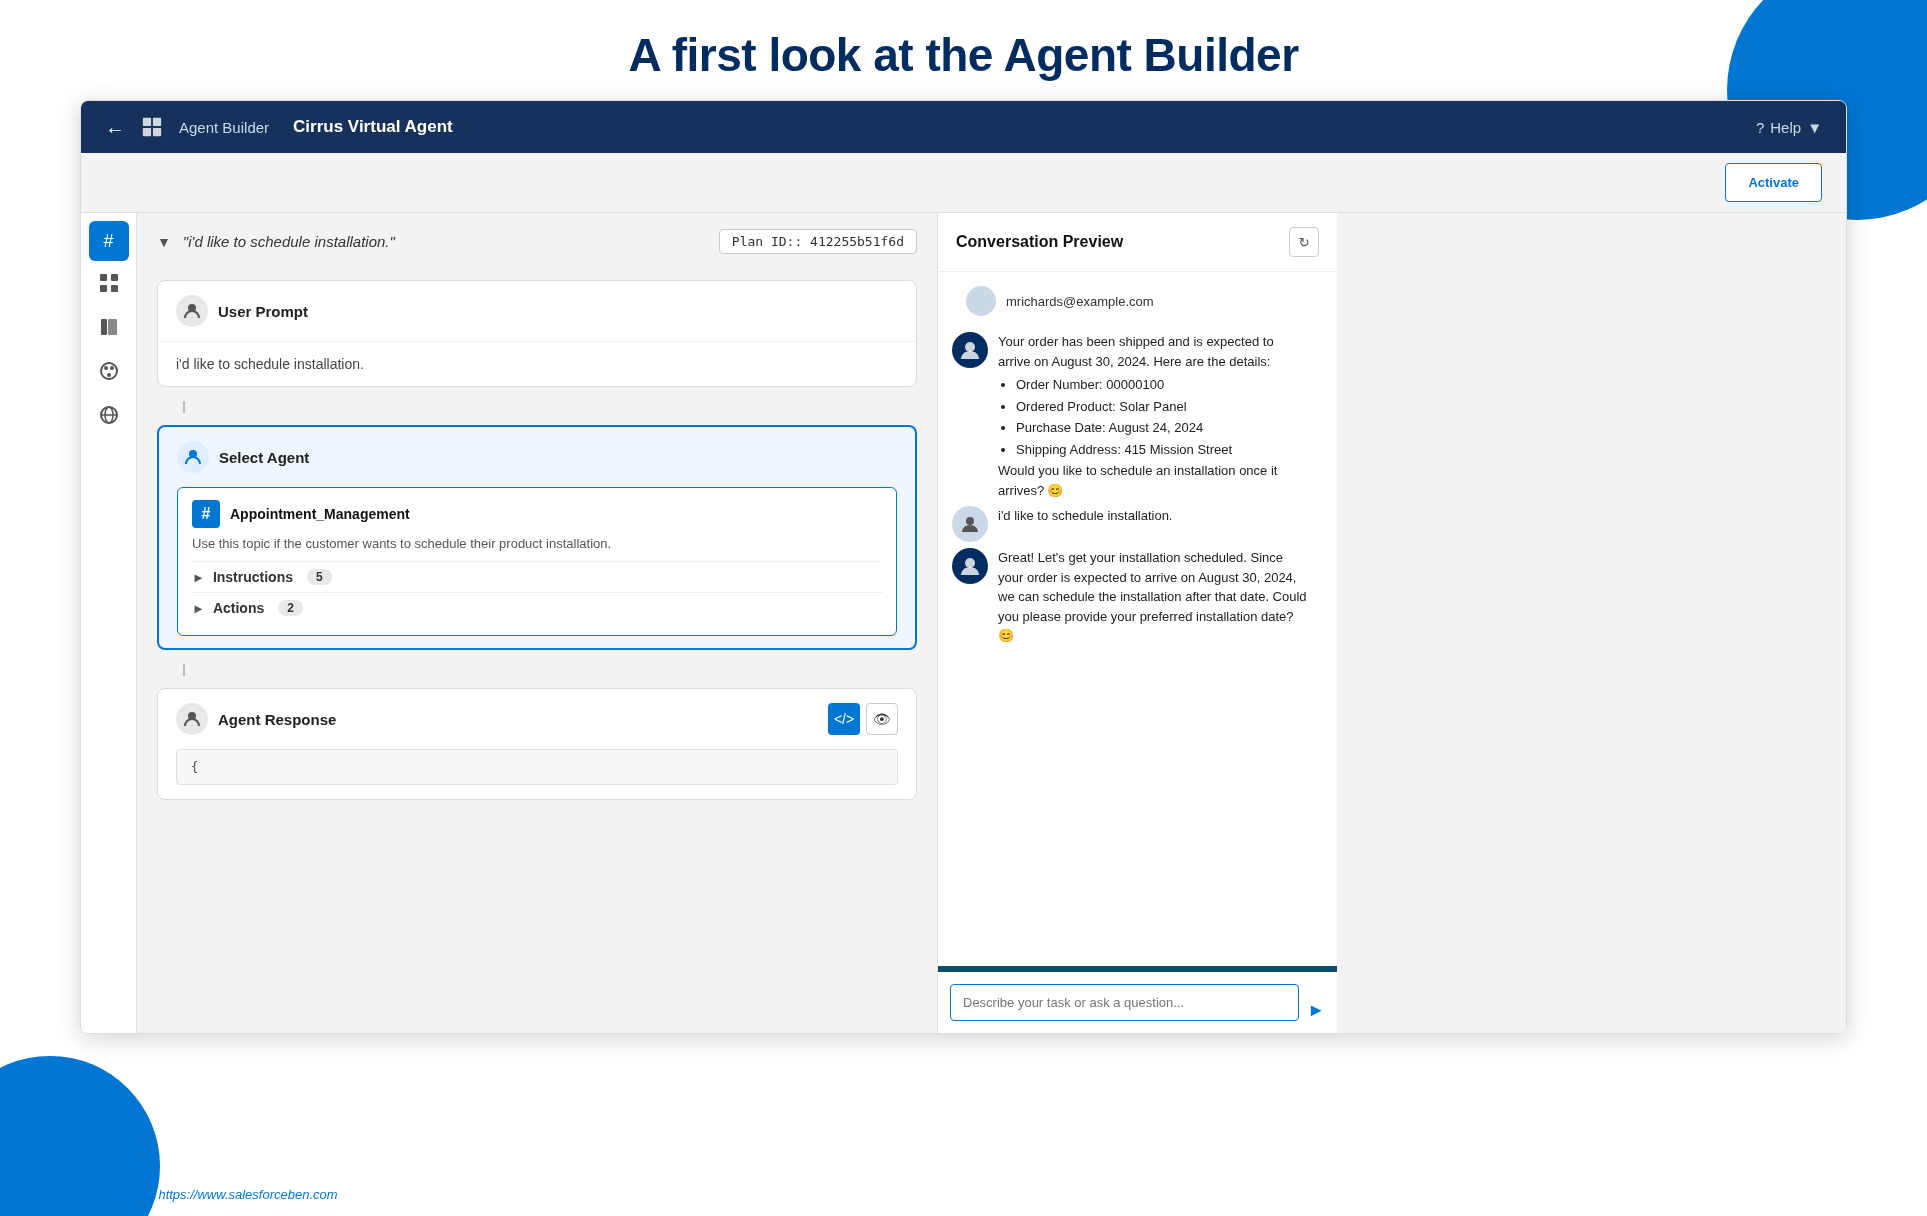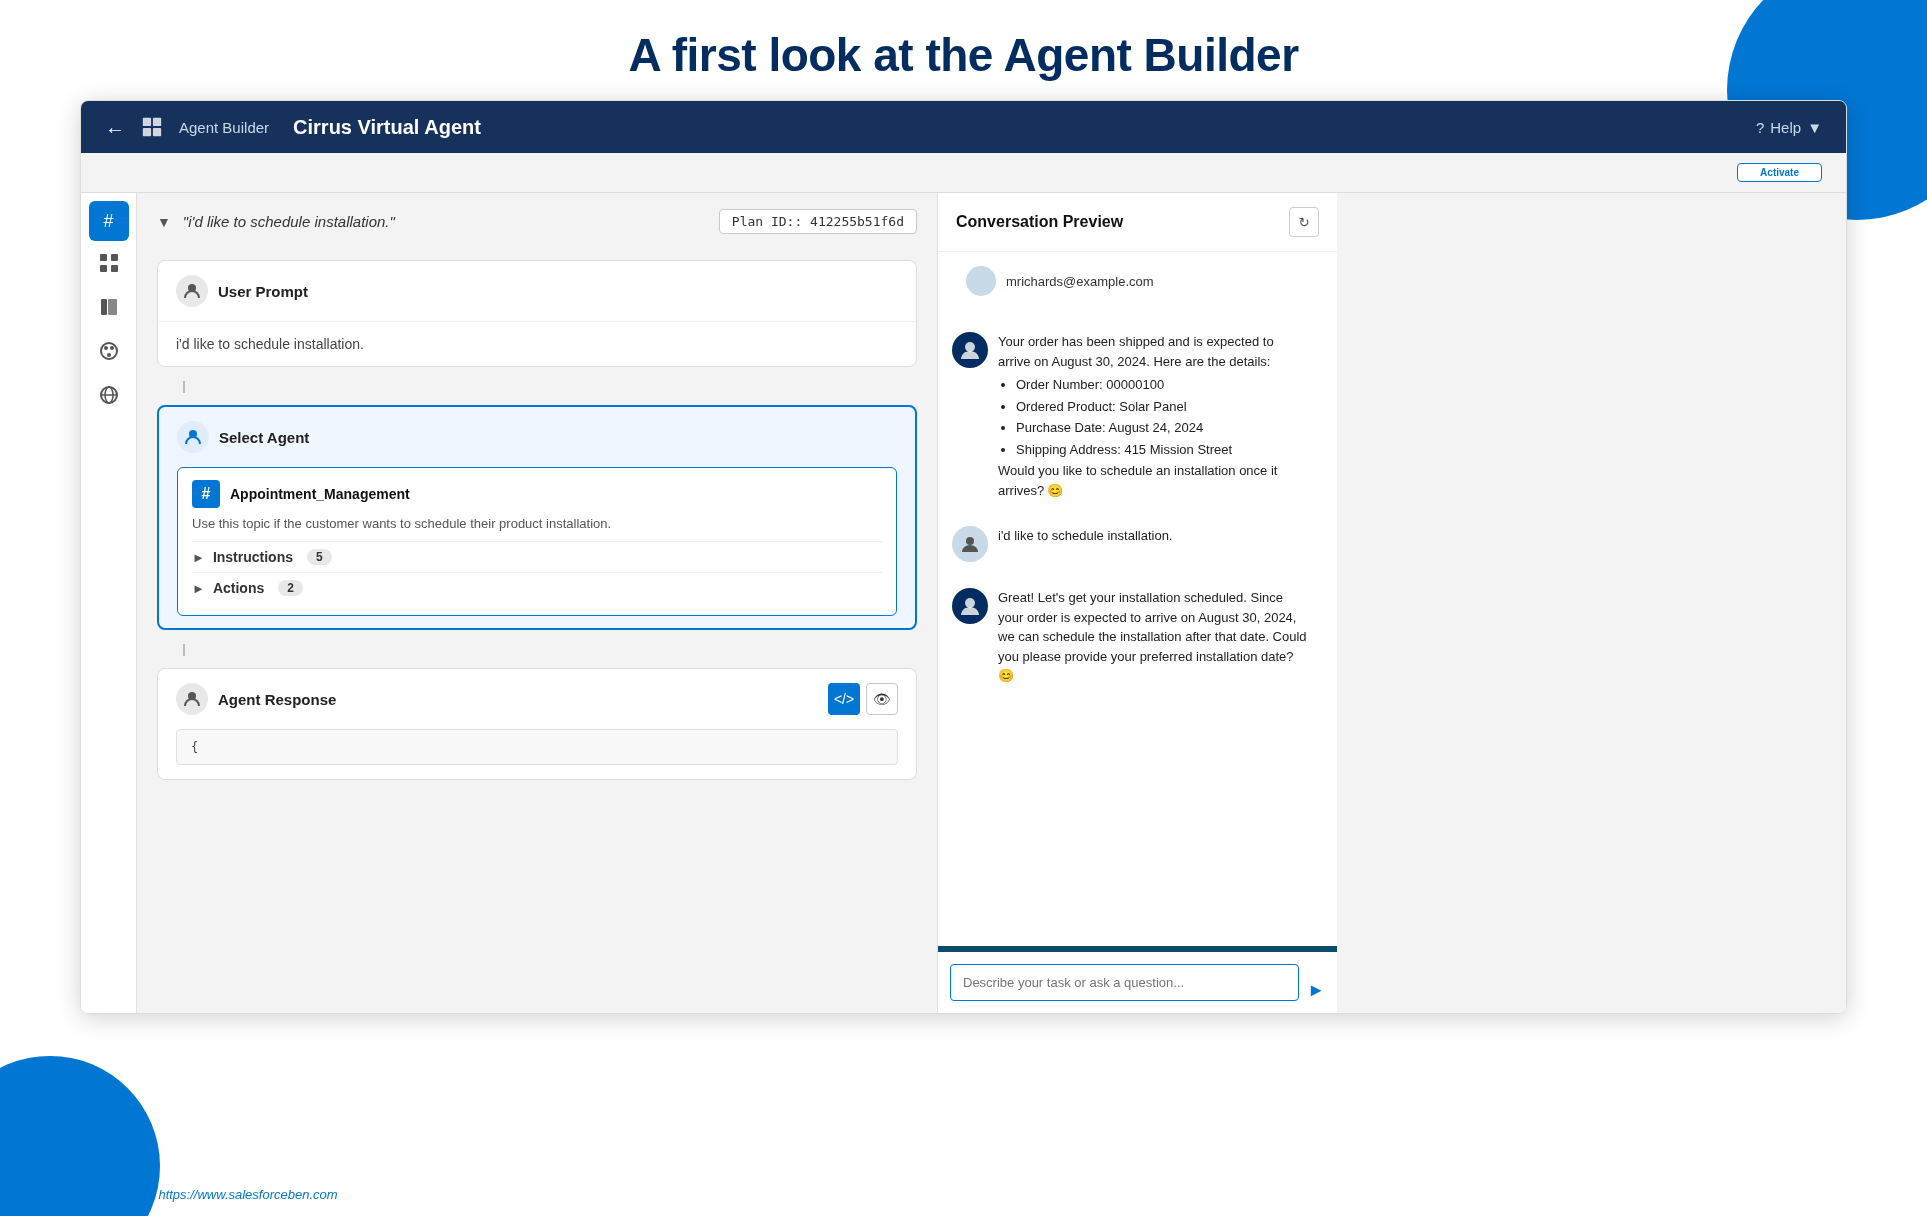--- a/index.html
+++ b/index.html
@@ -86,21 +86,21 @@
       width: 22px;
       height: 22px;
     }
     .nav-app-label {
       color: #c9d9e8;
       font-size: 15px;
     }
     .nav-current-title {
       color: #fff;
       font-weight: 700;
-      font-size: 20px;
+      font-size: 17px;
       margin-left: 8px;
     }
     .nav-spacer { flex: 1; }
     .nav-help {
       color: #c9d9e8;
       display: flex;
       align-items: center;
       gap: 6px;
       font-size: 15px;
       cursor: pointer;
@@ -113,22 +113,22 @@
       justify-content: flex-end;
       align-items: center;
       padding: 10px 24px;
       border-bottom: 1px solid #ddd;
     }
     .activate-btn {
       background: #fff;
       border: 1.5px solid #0176d3;
       color: #0176d3;
       font-weight: 600;
-      font-size: 10px;
-      padding: 3px 22px;
+      font-size: 13px;
+      padding: 11px 22px;
       border-radius: 4px;
       cursor: pointer;
     }
 
     
     .main-content {
       display: flex;
       background: #f3f3f3;
       min-height: 820px;
     }
@@ -395,21 +395,21 @@
       display: flex;
       align-items: center;
       justify-content: center;
       color: #555;
     }
     .conv-messages {
       flex: 1;
       padding: 14px;
       display: flex;
       flex-direction: column;
-      gap: 26px;
+      gap: 6px;
       overflow-y: auto;
     }
     .conv-message {
       display: flex;
       gap: 10px;
       align-items: flex-start;
     }
     .conv-avatar {
       width: 36px;
       height: 36px;

